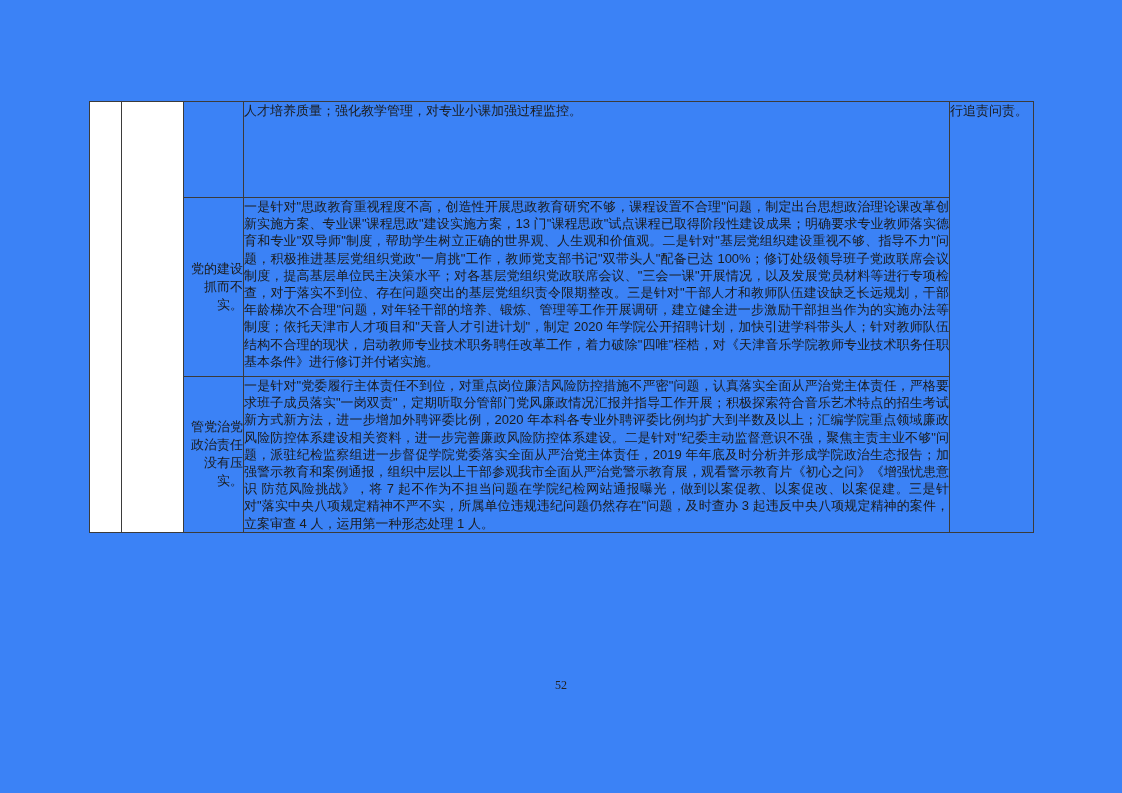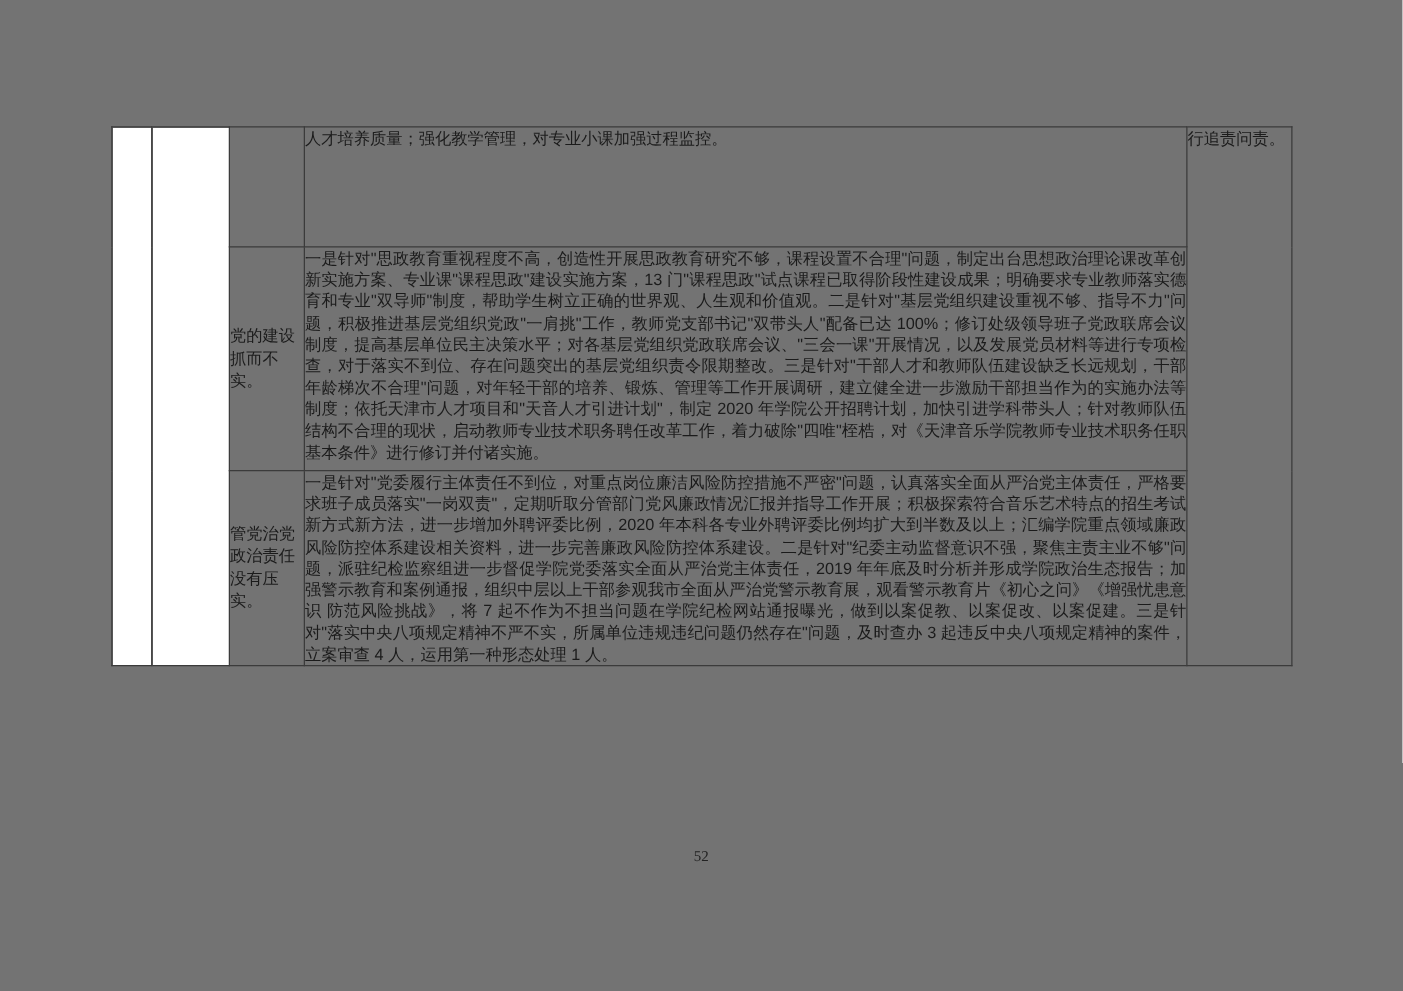--- a/index.html
+++ b/index.html
@@ -4,21 +4,21 @@
 <style>
   html, body {
     margin: 0;
     padding: 0;
     background: #ffffff;
   }
   .page {
     position: relative;
     width: 1122px;
     height: 793px;
-    background: #737373;
+    background: #3b82f6;
     overflow: hidden;
     font-family: "Liberation Sans", sans-serif;
     color: #1b1b1b;
   }
   table.doc-table {
     position: absolute;
     left: 89px;
     top: 101px;
     width: 944px;
     border-collapse: collapse;
@@ -30,21 +30,21 @@
     overflow: hidden;
   }
   tr.r1 { height: 96px; }
   tr.r2 { height: 179px; }
   tr.r3 { height: 155px; }
   td.c-spacer {
     background: #ffffff;
   }
   td.c-label {
     vertical-align: middle;
-    text-align: left;
+    text-align: right;
     font-size: 13px;
     line-height: 18px;
     white-space: pre-line;
     color: #1b1b1b;
   }
   td.c-content {
     vertical-align: top;
     padding: 3px 3px 0 4px;
     font-size: 13px;
     line-height: 17.2px;

